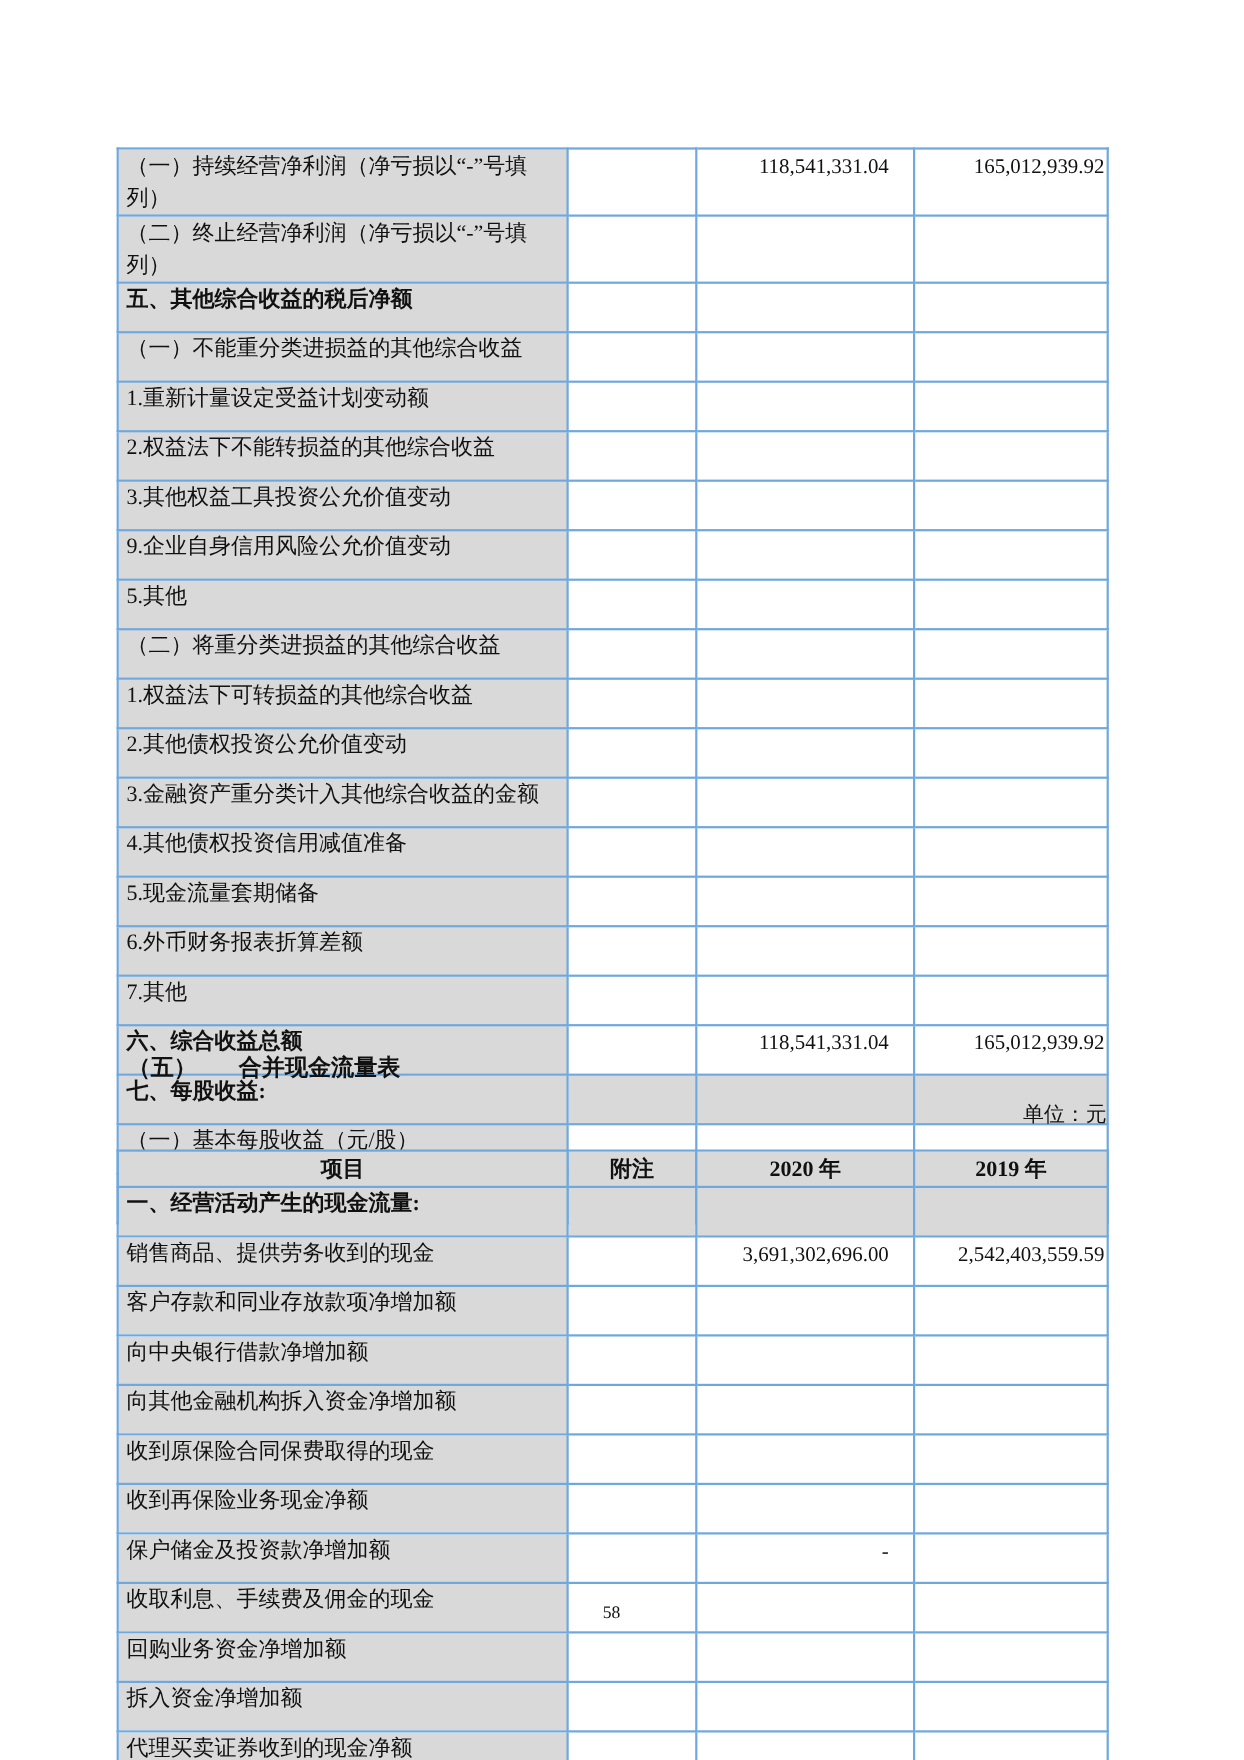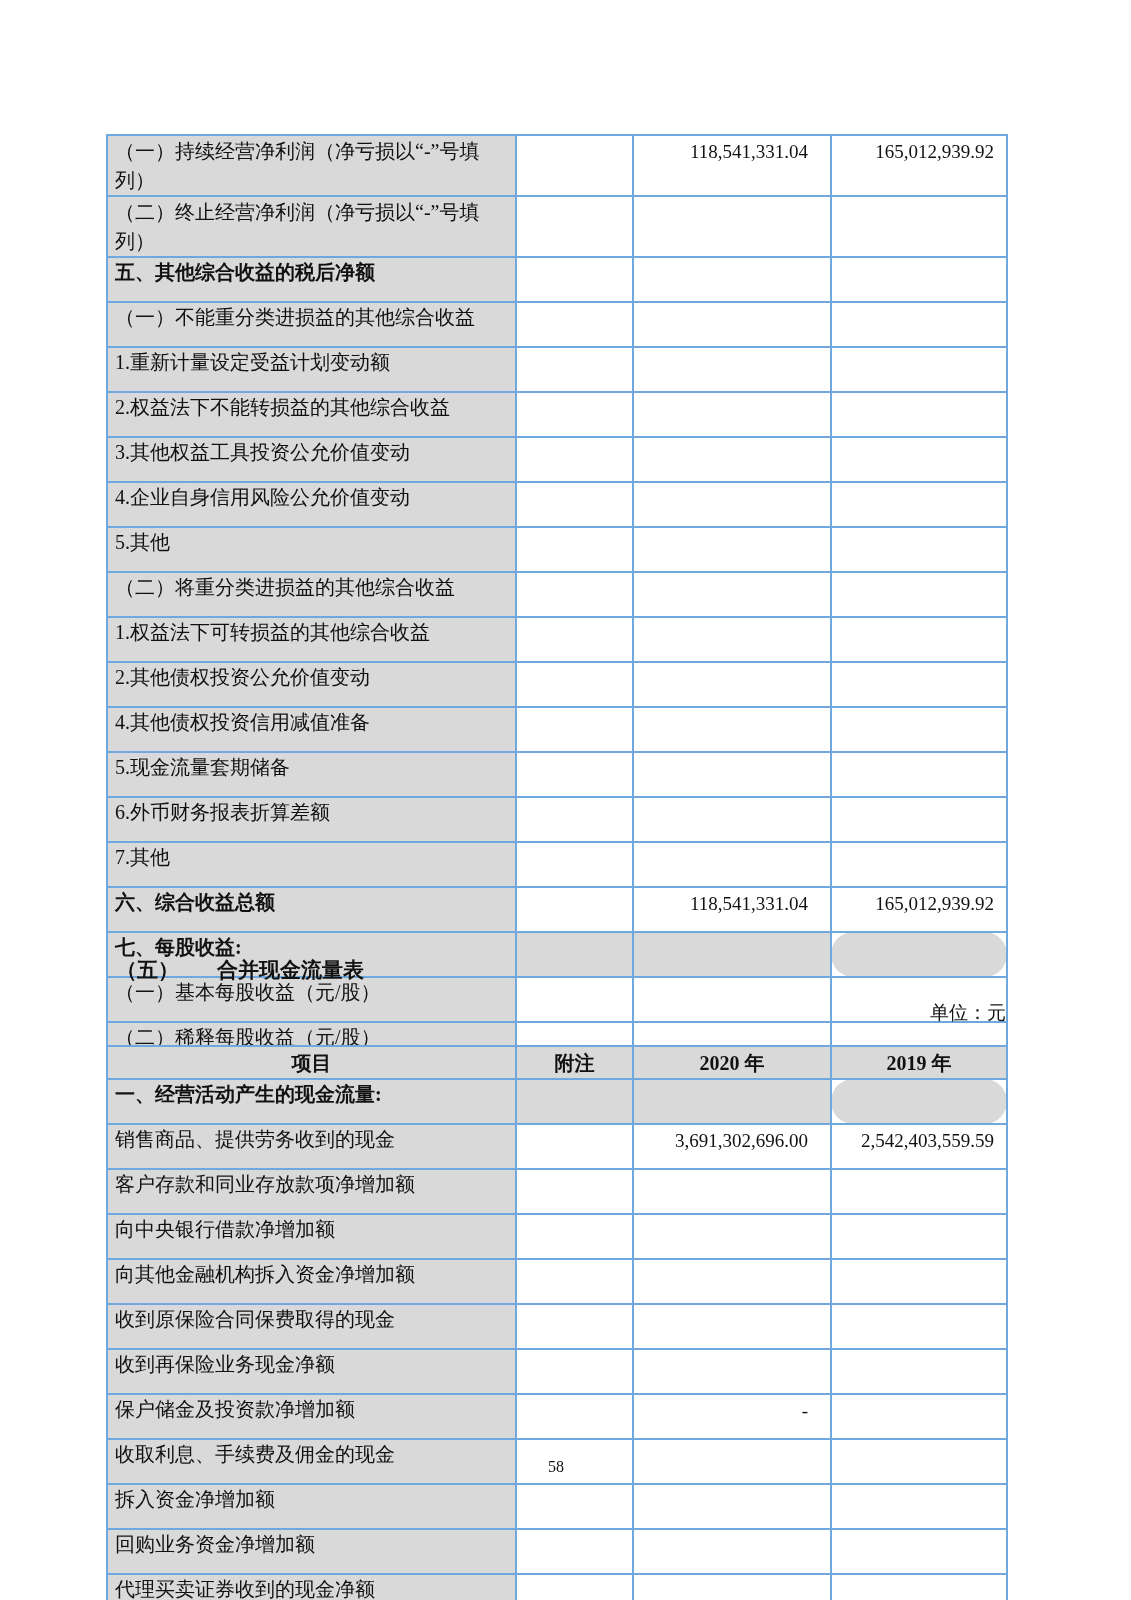--- a/index.html
+++ b/index.html
@@ -25,21 +25,21 @@
   .c-label {
     background:#D9D9D9; font-size:20px; line-height:27px;
     padding:1px 6px 0 7px; text-align:left;margin-top:11px;
   }
   .tall .c-label { line-height:29px; }
   .c-note { background:#fff; }
   .c-val {
     background:#fff; font-size:19px; line-height:27px;
     text-align:right; padding:2px 22px 0 4px; white-space:nowrap;
   }
-  .c-val.last { padding-right:12px;border-radius:27px; }
+  .c-val.last { padding-right:2px; }
   tr.band td { background:#D9D9D9; }
   .bold { font-weight:bold; }
 
   .tbl thead th {
     background:#D9D9D9; font-size:20px; font-weight:bold;
     text-align:center; line-height:29px; padding-top:2px;margin-top:44px;
   }
 
   .section-heading { position:absolute; left:116px; top:956px; font-size:21px; font-weight:bold; }
   .section-prefix { display:inline-block; margin-right:38px; }
@@ -95,21 +95,21 @@
           <td class="c-val"></td>
           <td class="c-val last"></td>
         </tr>
         <tr>
           <td class="c-label">3.其他权益工具投资公允价值变动</td>
           <td class="c-note"></td>
           <td class="c-val"></td>
           <td class="c-val last"></td>
         </tr>
         <tr>
-          <td class="c-label">4.企业自身信用风险公允价值变动</td>
+          <td class="c-label">9.企业自身信用风险公允价值变动</td>
           <td class="c-note"></td>
           <td class="c-val"></td>
           <td class="c-val last"></td>
         </tr>
         <tr>
           <td class="c-label">5.其他</td>
           <td class="c-note"></td>
           <td class="c-val"></td>
           <td class="c-val last"></td>
         </tr>
@@ -120,20 +120,26 @@
           <td class="c-val last"></td>
         </tr>
         <tr>
           <td class="c-label">1.权益法下可转损益的其他综合收益</td>
           <td class="c-note"></td>
           <td class="c-val"></td>
           <td class="c-val last"></td>
         </tr>
         <tr>
           <td class="c-label">2.其他债权投资公允价值变动</td>
+          <td class="c-note"></td>
+          <td class="c-val"></td>
+          <td class="c-val last"></td>
+        </tr>
+        <tr>
+          <td class="c-label">3.金融资产重分类计入其他综合收益的金额</td>
           <td class="c-note"></td>
           <td class="c-val"></td>
           <td class="c-val last"></td>
         </tr>
         <tr>
           <td class="c-label">4.其他债权投资信用减值准备</td>
           <td class="c-note"></td>
           <td class="c-val"></td>
           <td class="c-val last"></td>
         </tr>
@@ -252,27 +258,27 @@
           <td class="c-val">-</td>
           <td class="c-val last"></td>
         </tr>
         <tr>
           <td class="c-label">收取利息、手续费及佣金的现金</td>
           <td class="c-note"></td>
           <td class="c-val"></td>
           <td class="c-val last"></td>
         </tr>
         <tr>
+          <td class="c-label">回购业务资金净增加额</td>
+          <td class="c-note"></td>
+          <td class="c-val"></td>
+          <td class="c-val last"></td>
+        </tr>
+        <tr>
           <td class="c-label">拆入资金净增加额</td>
-          <td class="c-note"></td>
-          <td class="c-val"></td>
-          <td class="c-val last"></td>
-        </tr>
-        <tr>
-          <td class="c-label">回购业务资金净增加额</td>
           <td class="c-note"></td>
           <td class="c-val"></td>
           <td class="c-val last"></td>
         </tr>
         <tr>
           <td class="c-label">代理买卖证券收到的现金净额</td>
           <td class="c-note"></td>
           <td class="c-val"></td>
           <td class="c-val last"></td>
         </tr>

